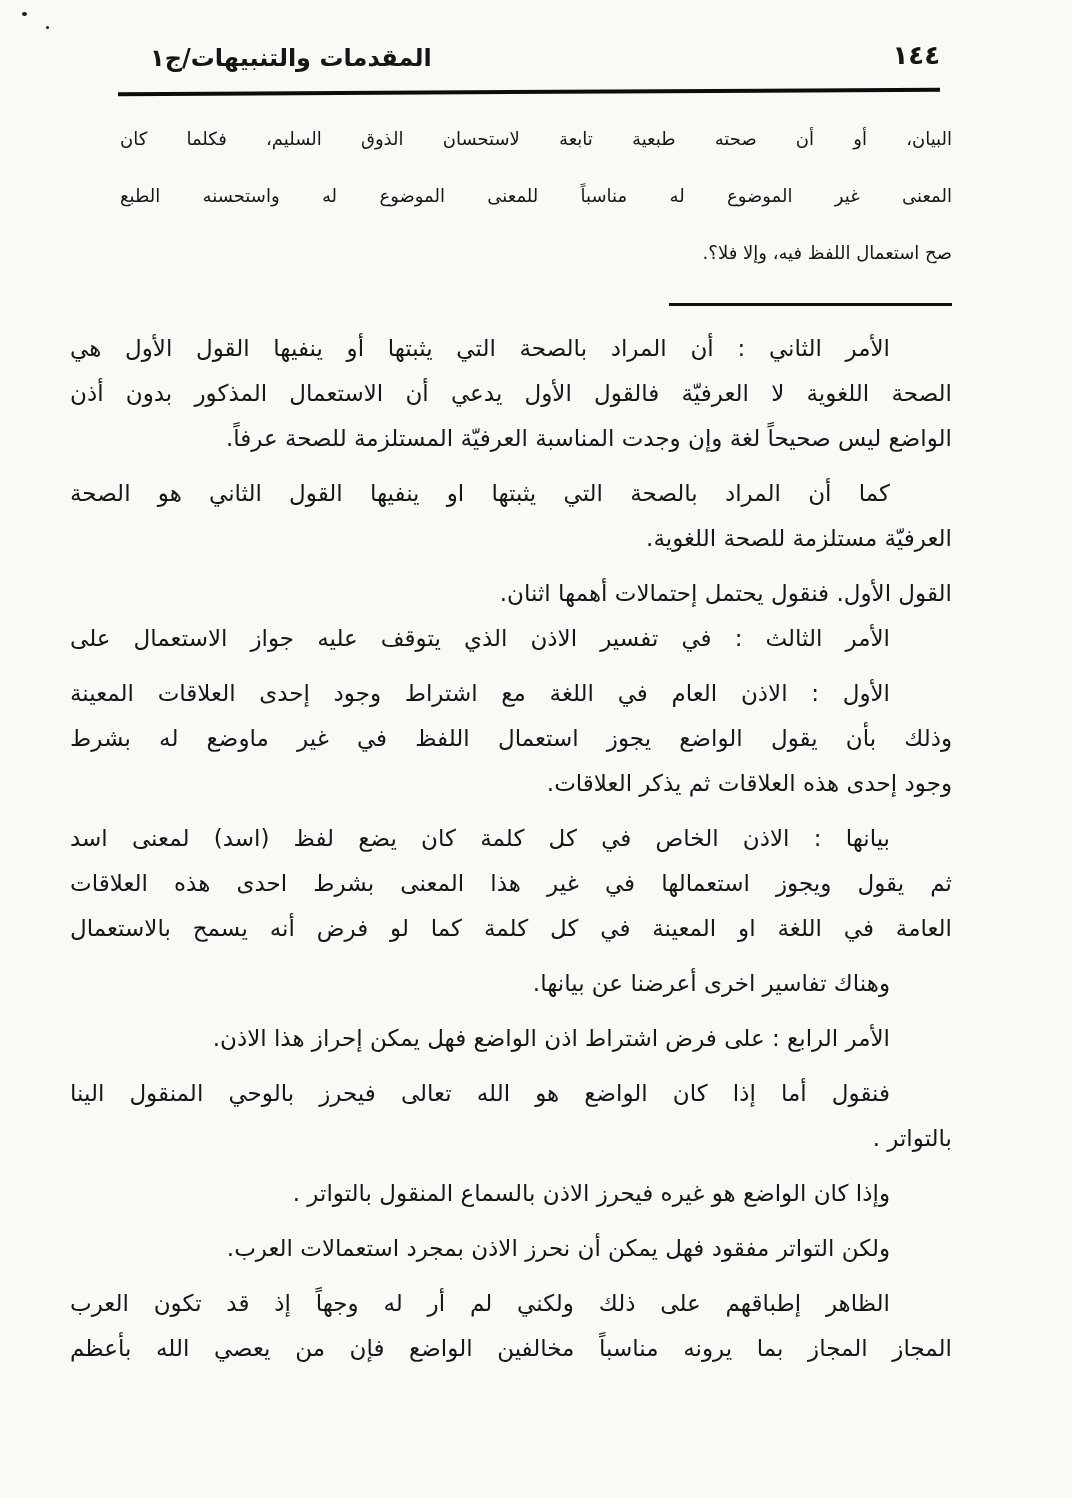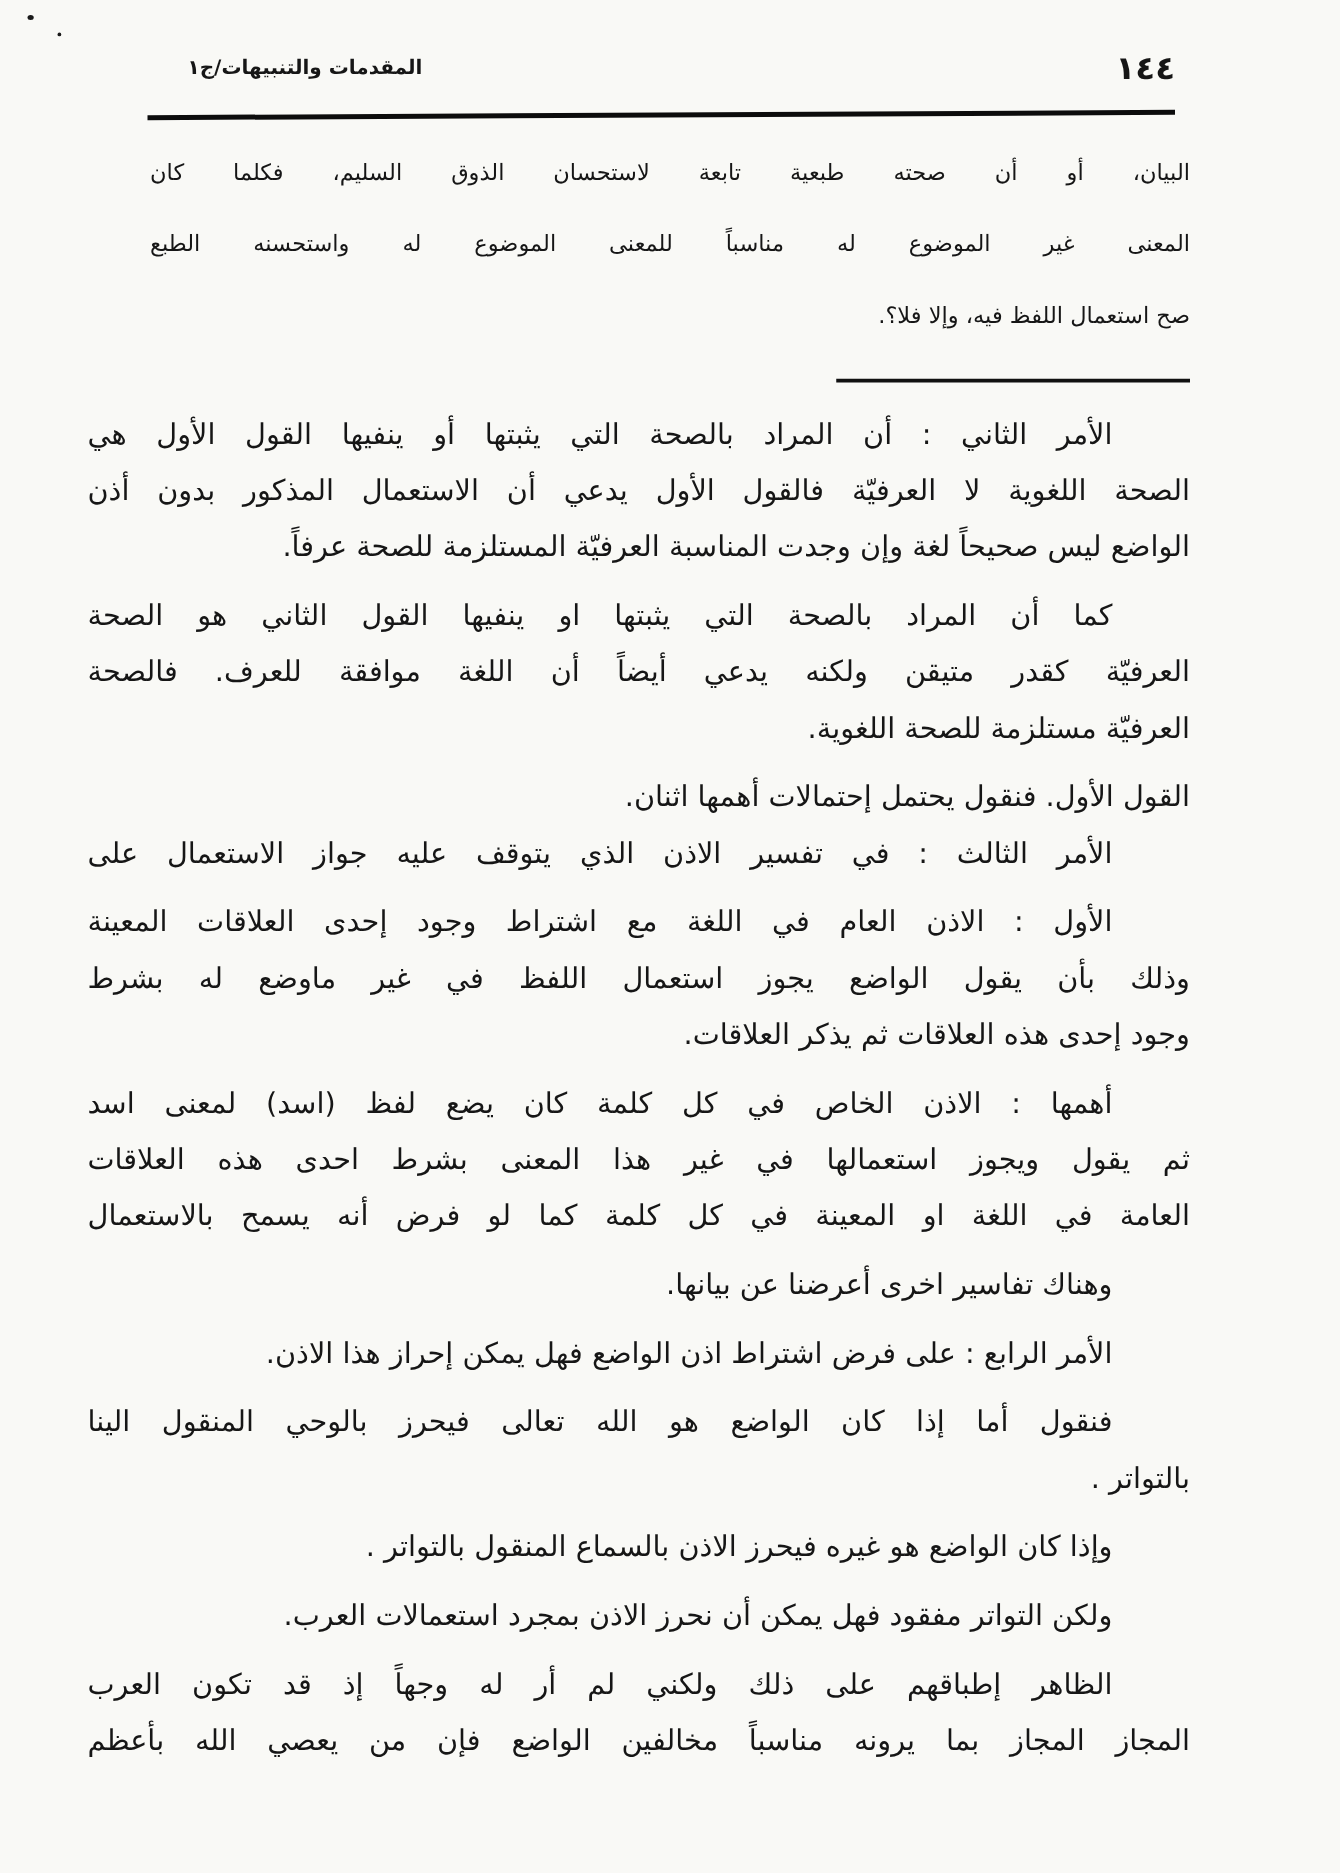--- a/index.html
+++ b/index.html
@@ -14,21 +14,21 @@
   }
   .page {
     box-sizing: border-box;
     width: 100%; height: 100%;
     padding: 36px 120px 0 70px;
   }
   
   .header { position: relative; height: 48px; }
   .header-title {
     position: absolute; left: 80px; top: 8px;
-    font-size: 16px; font-weight: bold;
+    font-size: 24px; font-weight: bold;
     letter-spacing: 0;
   }
   .page-number {
     position: absolute; right: 12px; top: 4px;
     font-size: 26px; font-weight: bold; margin-left: 16px;
   }
   .header-rule {
     width: 822px; height: 0;
     border-top: 4px solid #0c0c0c;
     margin: 6px 12px 0 auto;
@@ -90,34 +90,33 @@
   <div class="footnote-separator"></div>
 
   <div class="footnotes">
       <div class="fn-para">
         <div class="line indent"><b>الأمر الثاني</b><span> : أن المراد بالصحة التي يثبتها أو ينفيها القول الأول هي</span></div>
         <div class="line"><span>الصحة اللغوية لا العرفيّة فالقول الأول يدعي أن الاستعمال المذكور بدون أذن</span></div>
         <div class="line last"><span>الواضع ليس صحيحاً لغة وإن وجدت المناسبة العرفيّة المستلزمة للصحة عرفاً.</span></div>
       </div>
       <div class="fn-para">
         <div class="line indent"><span>كما أن المراد بالصحة التي يثبتها او ينفيها القول الثاني هو الصحة</span></div>
-        <div class="line"><span>العرفيّة كقدر متيقن ولكنه يدعي أيضاً أن اللغة موافقة للعرف. فالصحة</span></div>
         <div class="line last"><span>العرفيّة مستلزمة للصحة اللغوية.</span></div>
       </div>
       <div class="fn-para">
         <div class="line last"><span>القول الأول. فنقول يحتمل إحتمالات أهمها اثنان.</span></div>
         <div class="line indent"><b>الأمر الثالث</b><span> : في تفسير الاذن الذي يتوقف عليه جواز الاستعمال على</span></div>
       </div>
       <div class="fn-para">
         <div class="line indent"><b>الأول</b><span> : الاذن العام في اللغة مع اشتراط وجود إحدى العلاقات المعينة</span></div>
         <div class="line"><span>وذلك بأن يقول الواضع يجوز استعمال اللفظ في غير ماوضع له بشرط</span></div>
         <div class="line last"><b>وجود إحدى هذه العلاقات ثم يذكر العلاقات.</b></div>
       </div>
       <div class="fn-para">
-        <div class="line indent"><b>أهمها</b><span> : الاذن الخاص في كل كلمة كان يضع لفظ (اسد) لمعنى اسد</span></div>
+        <div class="line indent"><b>بيانها</b><span> : الاذن الخاص في كل كلمة كان يضع لفظ (اسد) لمعنى اسد</span></div>
         <div class="line"><span>ثم يقول ويجوز استعمالها في غير هذا المعنى بشرط احدى هذه العلاقات</span></div>
         <div class="line"><span>العامة في اللغة او المعينة في كل كلمة كما لو فرض أنه يسمح بالاستعمال</span></div>
       </div>
       <div class="fn-para">
         <div class="line last indent"><span>وهناك تفاسير اخرى أعرضنا عن بيانها.</span></div>
       </div>
       <div class="fn-para">
         <div class="line last indent"><b>الأمر الرابع</b><span> : على فرض اشتراط اذن الواضع فهل يمكن إحراز هذا الاذن.</span></div>
       </div>
       <div class="fn-para">

